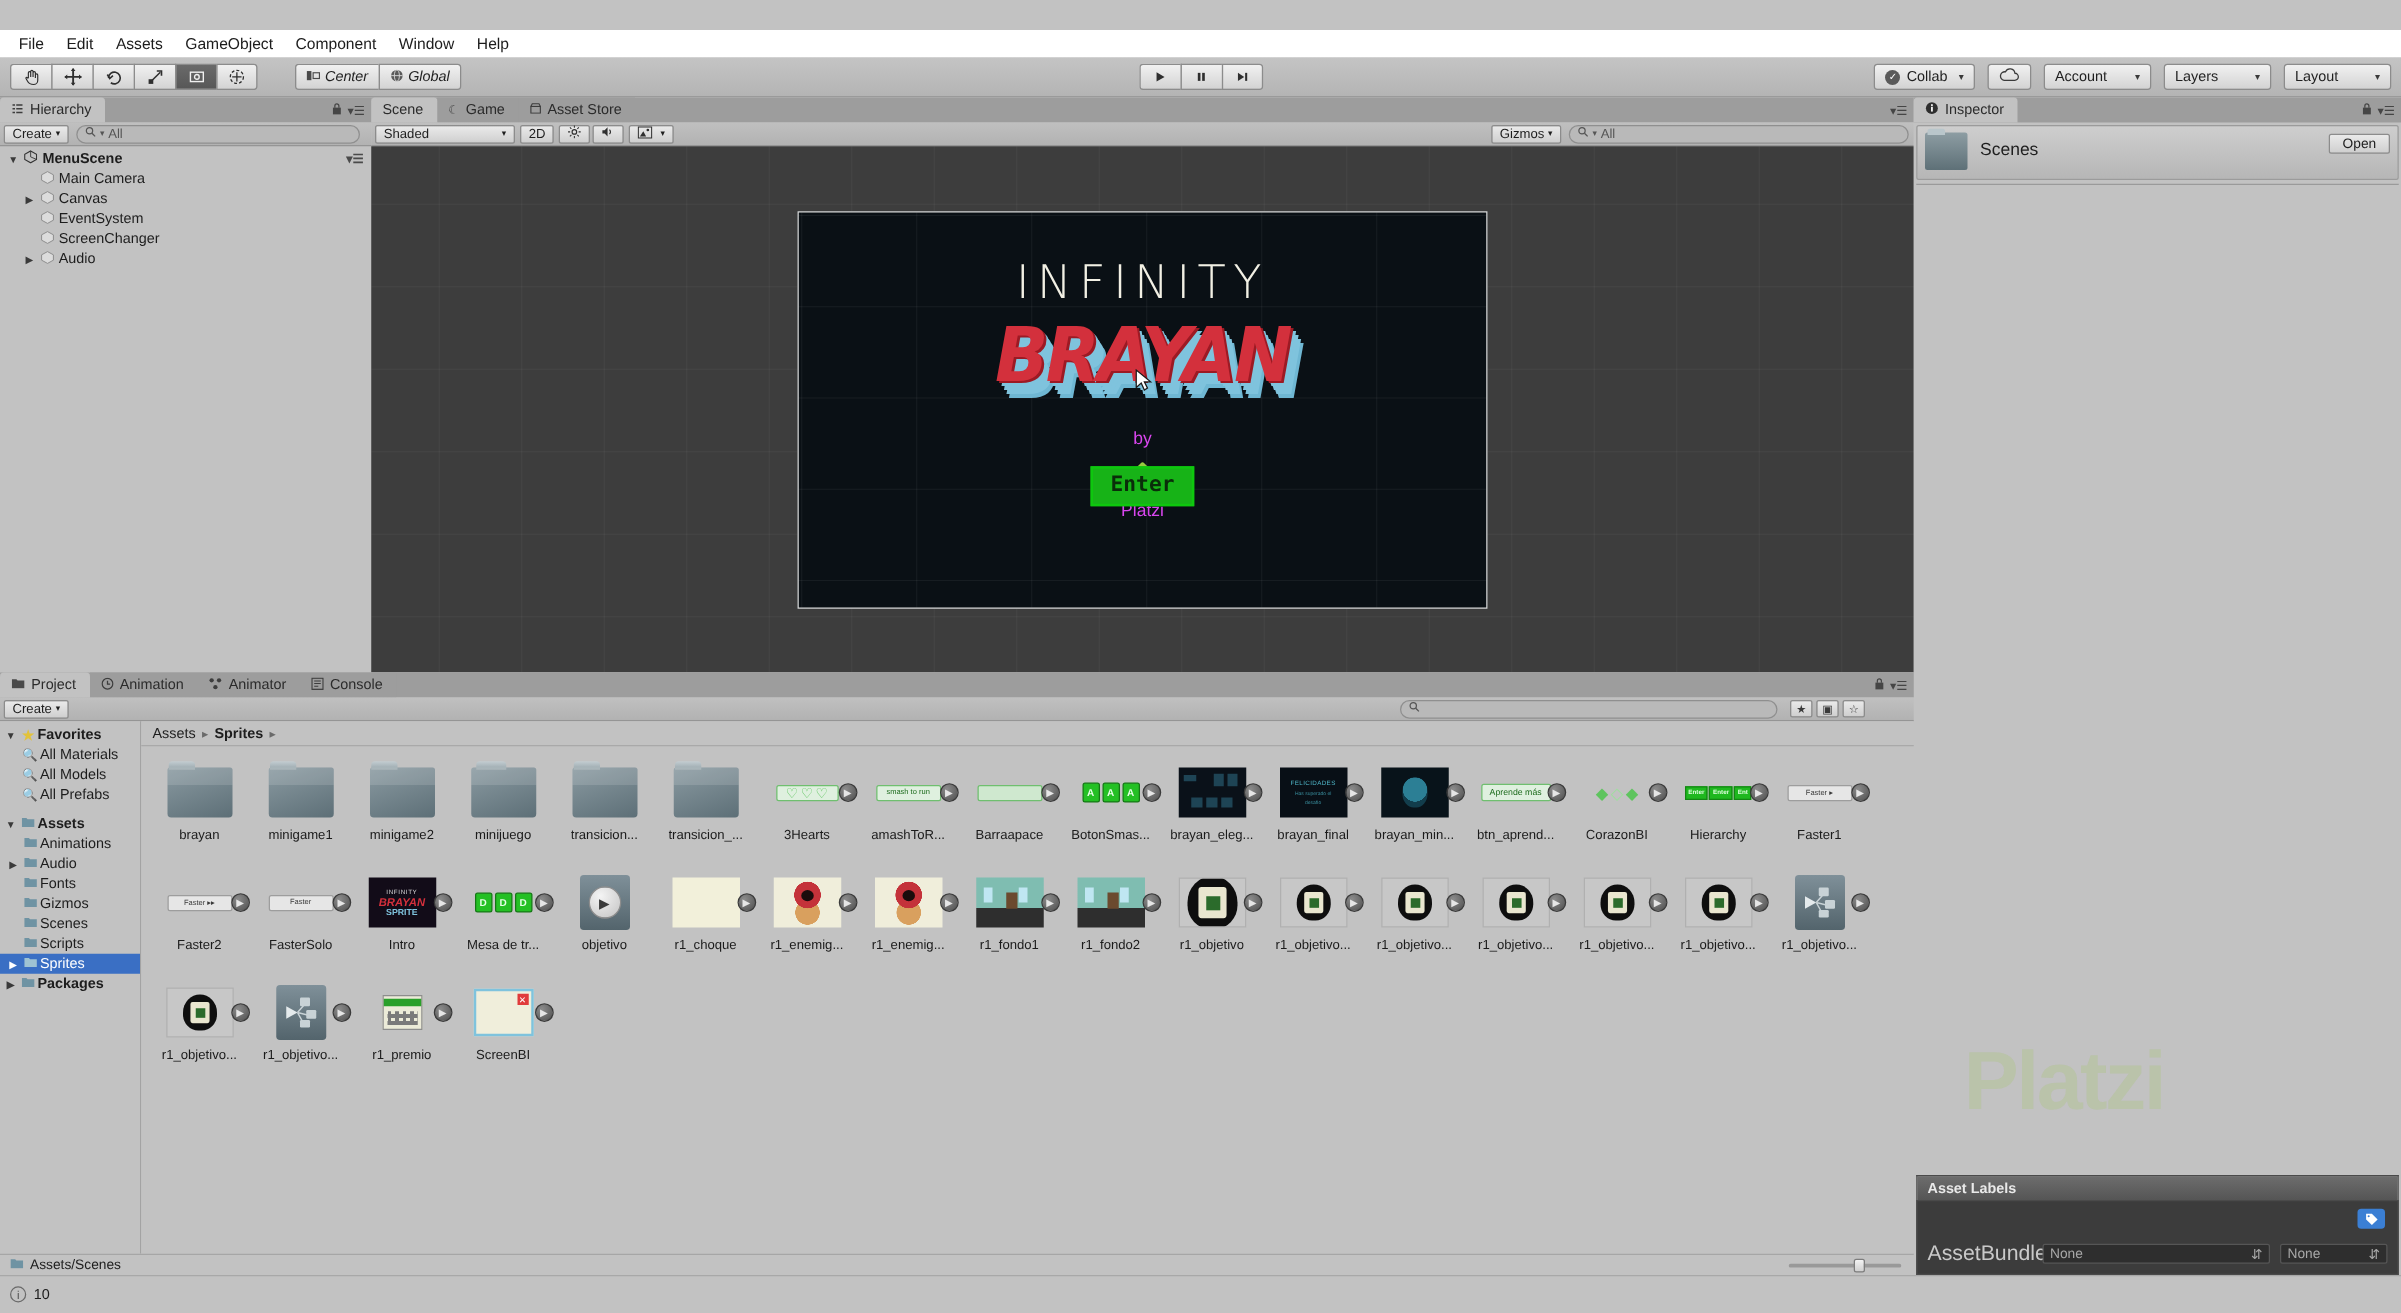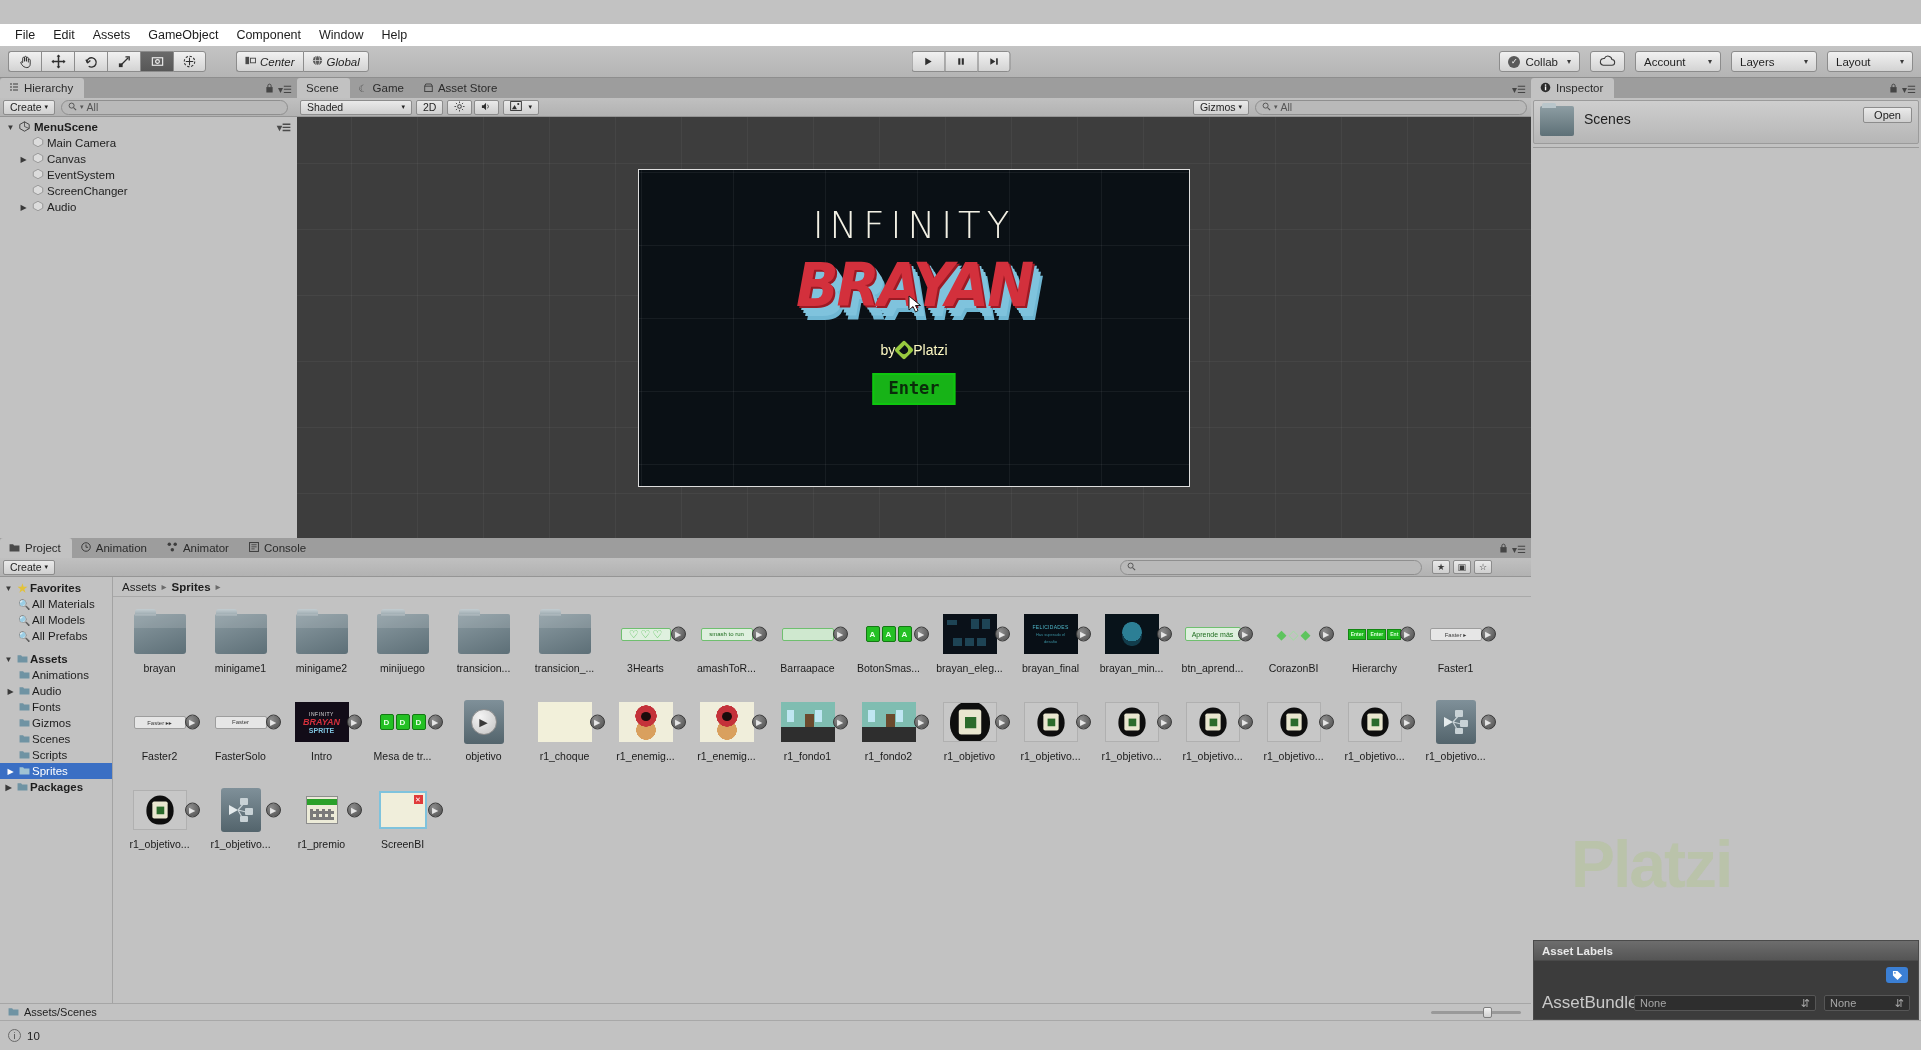--- a/index.html
+++ b/index.html
@@ -172,22 +172,22 @@
     text-shadow:
        2px 2px 0 #9c1a24,
        4px 4px 0 #7fc3dd,
        6px 7px 0 #7fc3dd,
        8px 10px 0 #7fc3dd,
       10px 13px 0 #6fb7d3;
     transform: scaleY(1.08);
   }
   .g-by {
     position: absolute; left: 0; right: 0; top: 172px; text-align: center;
-    font-size: 14px; color: #fef9c3;
-    display: flex; align-items: center; justify-content: center; gap: 2px;
+    font-size: 14px; color: #d946ef;
+    display: flex; align-items: center; justify-content: center; gap: 14px; flex-direction: column;
   }
   .platzi-mark {
     display: inline-block; width: 14px; height: 14px; background: #98ca3f;
     transform: rotate(45deg) ; border-radius: 2px; position: relative;
   }
   .platzi-mark::after {
     content: ""; position: absolute; left: 4px; top: 3px; width: 7px; height: 8px;
     background: #0a1015; border-radius: 0 4px 4px 0;
   }
   .g-enter {

